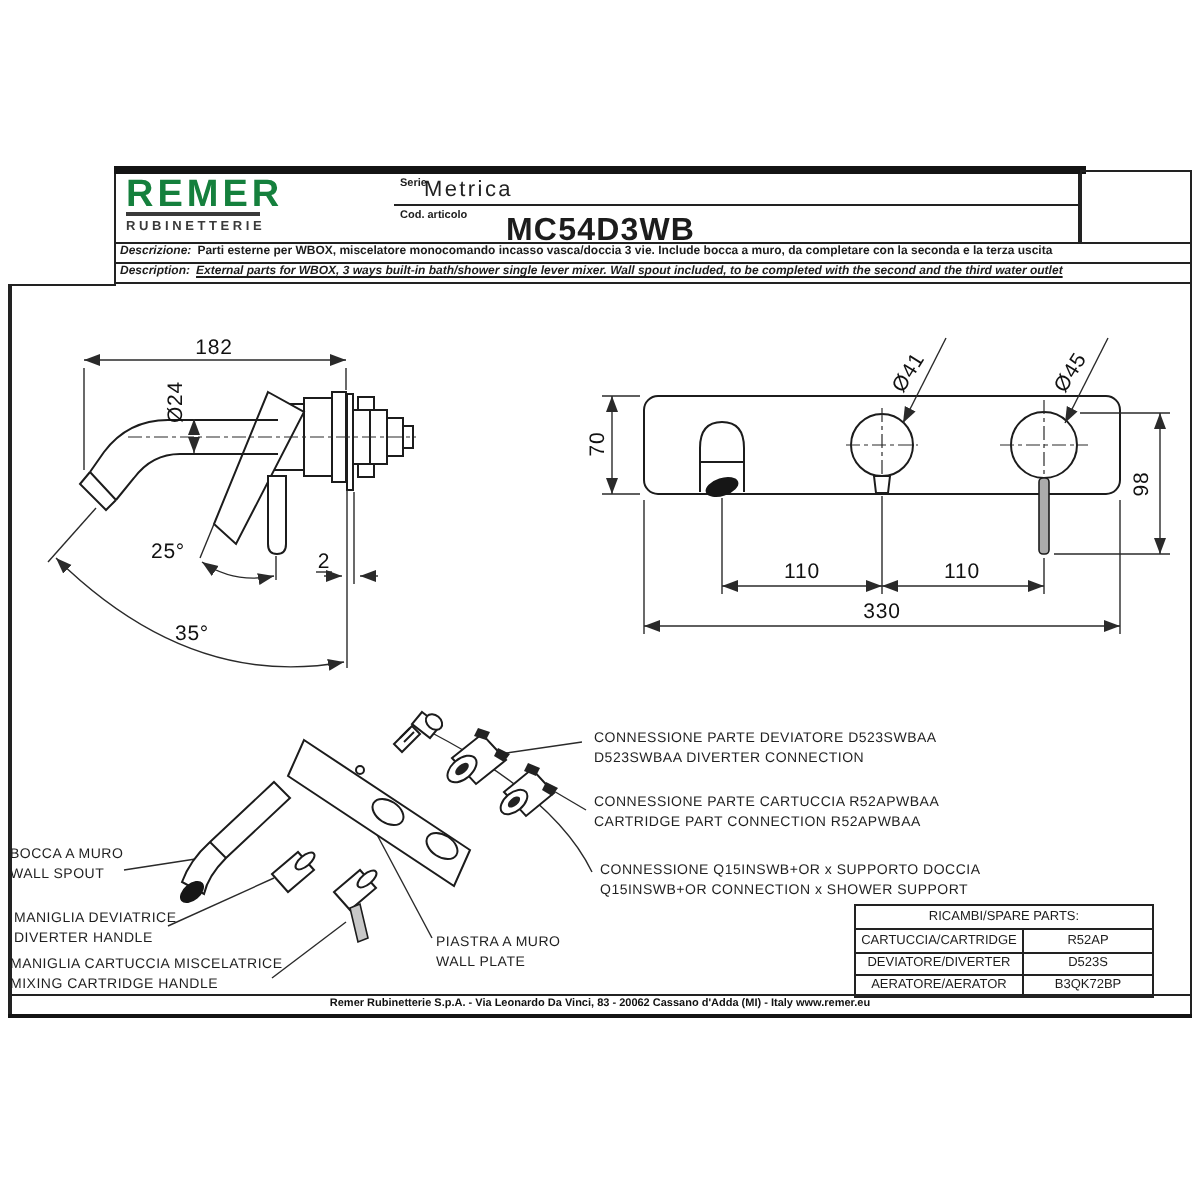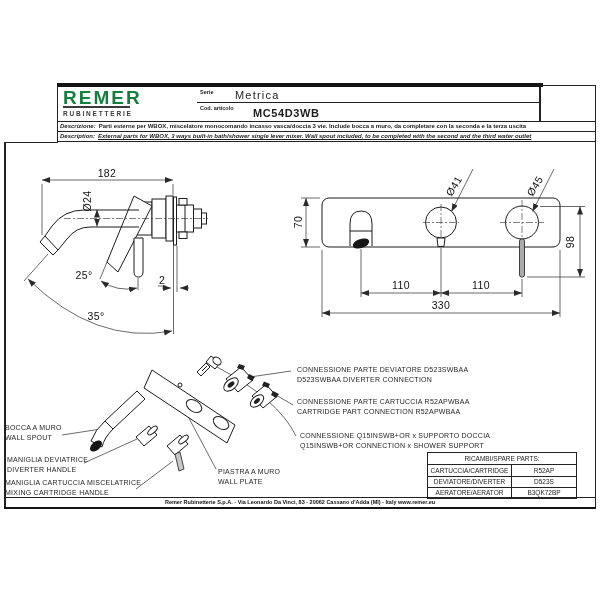--- a/index.html
+++ b/index.html
@@ -11,22 +11,22 @@
   .logocell{left:57px;top:87px;width:140px;height:35px;border-left:1px solid #222;
             border-bottom:1px solid #222;box-sizing:border-box;}
   .brand{font-size:19px;font-weight:700;letter-spacing:2px;color:#15803d;margin:3px 0 0 5px;line-height:15px;}
   .brandline{width:67px;height:2px;background:#3a3a3a;margin:1px 0 2px 5px;}
   .brandsub{font-size:6.5px;font-weight:700;letter-spacing:1.8px;color:#3a3a3a;margin-left:5px;}
   .seriecell{left:197px;top:87px;width:343px;height:16px;border-right:1px solid #222;
              border-bottom:1px solid #222;box-sizing:border-box;}
   .codcell{left:197px;top:103px;width:343px;height:19px;border-right:1px solid #222;
            border-bottom:1px solid #222;box-sizing:border-box;}
   .tinylbl{position:absolute;left:3px;top:2px;font-size:5.5px;font-weight:700;}
-  .serieval{position:absolute;left:15px;top:2px;font-size:11px;letter-spacing:1.2px;color:#222;margin-left:23px;}
-  .codval{position:absolute;left:56px;top:4px;font-size:11px;font-weight:700;letter-spacing:.6px;}
+  .serieval{position:absolute;left:15px;top:2px;font-size:11px;letter-spacing:1.2px;color:#222;}
+  .codval{position:absolute;left:56px;top:4px;font-size:16px;font-weight:700;letter-spacing:.6px;}
   .emptycell{left:540px;top:85px;width:56px;height:37px;border:1px solid #222;box-sizing:border-box;}
   .descrow{left:57px;top:122px;width:539px;height:10px;border-left:1px solid #222;border-right:1px solid #222;
            border-bottom:1px solid #222;box-sizing:border-box;white-space:nowrap;overflow:hidden;
            font-size:6px;line-height:9px;padding-left:2px;}
   .descrow2{top:132px;}
   .dlbl{font-weight:700;font-style:italic;margin-right:3px;}
   .dtxt{font-weight:700;}
   .dtxt.en{font-style:italic;text-decoration:underline;}
   
   .frameL{left:4px;top:142px;width:2px;height:366px;background:#222;}

